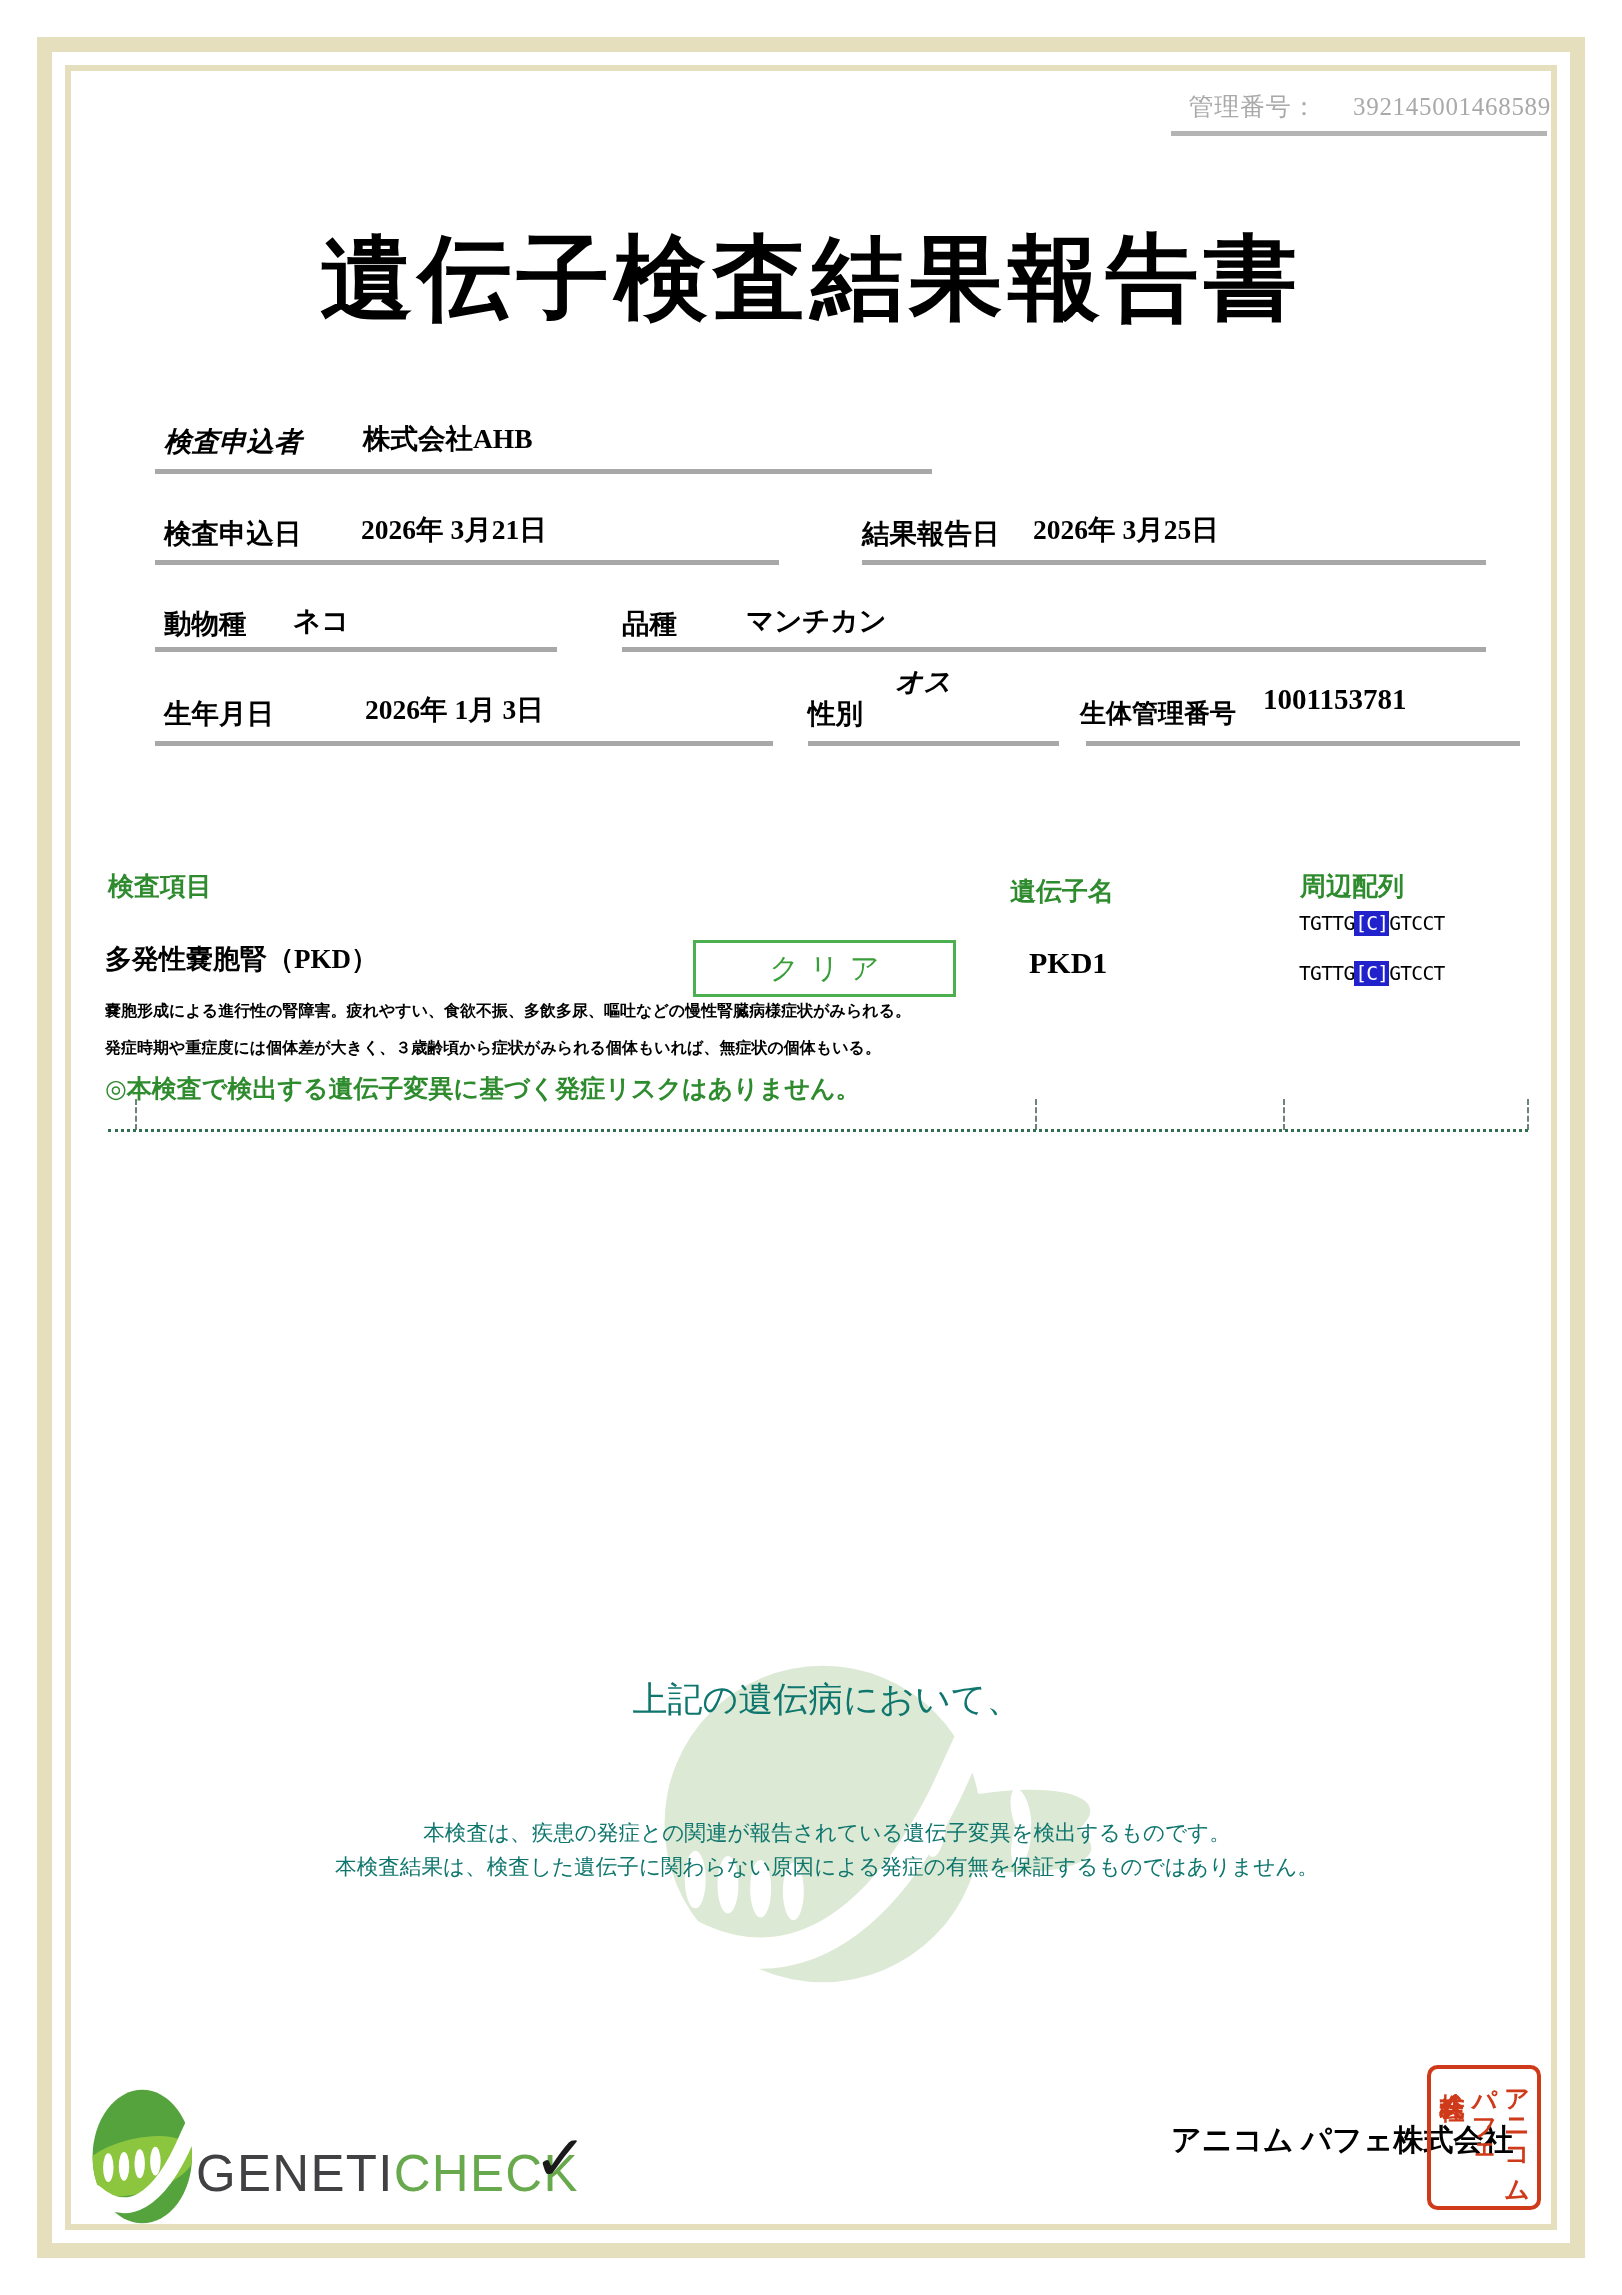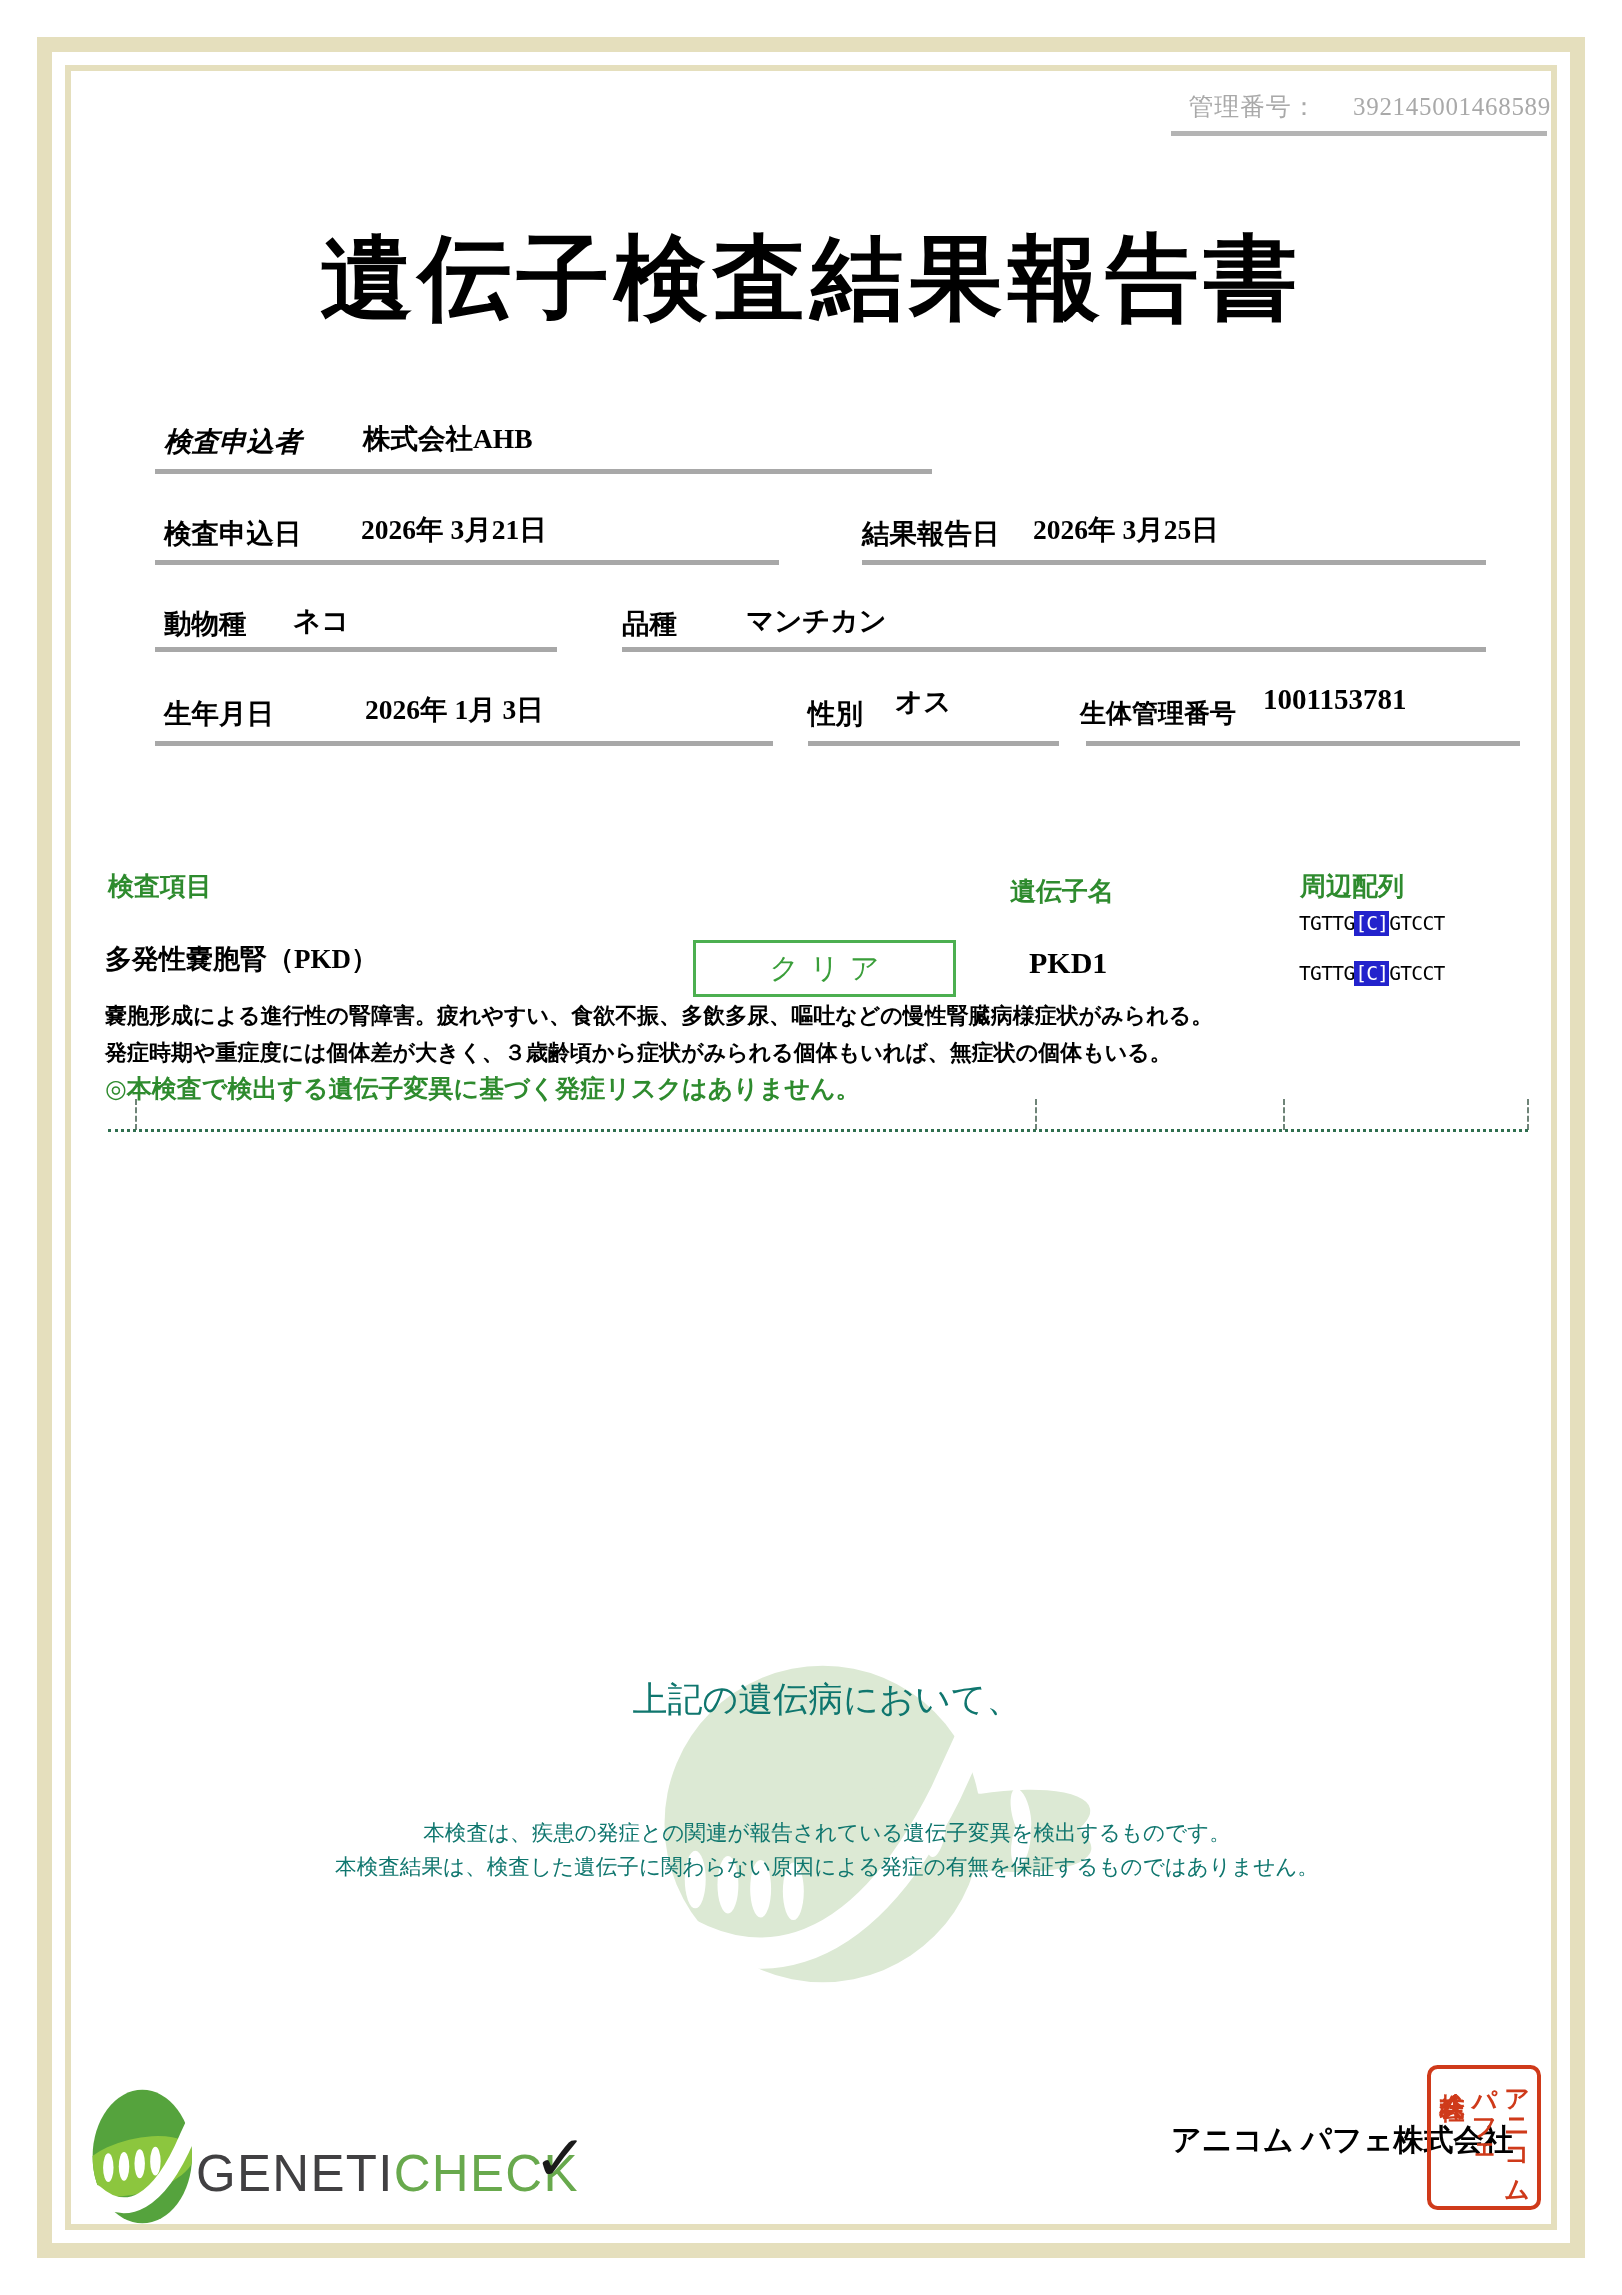--- a/index.html
+++ b/index.html
@@ -31,21 +31,21 @@
   .val{position:absolute;font-size:27.5px;font-weight:700;white-space:nowrap;}
   .sec-h{position:absolute;font-size:26px;font-weight:700;color:var(--accent-green);white-space:nowrap;}
   .disease{position:absolute;left:105px;top:941px;font-size:27px;font-weight:700;white-space:nowrap;}
   .result-box{position:absolute;left:693px;top:940px;width:257px;height:51px;
         border:3.3px solid var(--box-green);display:flex;align-items:center;justify-content:center;}
   .result-box span{color:#3a9e3a;font-size:29px;letter-spacing:10.5px;text-indent:10.5px;}
   .gene{position:absolute;left:1029px;top:946px;font-size:30px;font-weight:600;white-space:nowrap;}
   .seq{position:absolute;font-family:"DejaVu Sans Mono",monospace;font-size:19.6px;
         letter-spacing:-0.7px;white-space:nowrap;}
   .seq .variant{background:var(--variant-blue);color:#ffffff;padding:0.7px 0.7px;}
-  .desc{position:absolute;left:105px;font-size:22px;font-weight:700;white-space:nowrap;}
+  .desc{position:absolute;left:105px;font-size:16px;font-weight:700;white-space:nowrap;}
   .risk{position:absolute;left:105px;top:1072px;font-size:25px;font-weight:700;
         color:var(--accent-green);white-space:nowrap;}
   .dotline{position:absolute;left:108px;top:1129px;width:1420px;height:0;
         border-top:3.3px dotted #2f6f4f;}
   .vtick{position:absolute;top:1099px;height:31px;width:0;border-left:2px dashed #6f8478;}
   .center-line{position:absolute;left:16px;width:100%;text-align:center;
         font-family:"Liberation Sans","DejaVu Sans",sans-serif;white-space:nowrap;color:#0f766e;}
   .summary-big{font-size:35px;}
   .summary-small{font-size:21.6px;}
   .logo-text{position:absolute;left:196px;top:2144px;font-family:"Liberation Sans","DejaVu Sans",sans-serif;
@@ -117,21 +117,21 @@
   <span class="lbl" style="left:164px;top:606px;">動物種</span>
   <span class="val" style="left:293px;top:603px;">ネコ</span>
   <span class="lbl" style="left:622px;top:606px;">品種</span>
   <span class="val" style="left:746px;top:603px;">マンチカン</span>
   <div class="bar" style="left:155px;top:647px;width:402px;"></div>
   <div class="bar" style="left:622px;top:647px;width:864px;"></div>
 
   <span class="lbl" style="left:164px;top:696px;">生年月日</span>
   <span class="val" style="left:365px;top:692px;">2026年 1月 3日</span>
   <span class="lbl" style="left:808px;top:696px;">性別</span>
-  <span class="val" style="left:895px;top:684px;">オス</span>
+  <span class="val" style="left:895px;top:664px;font-style:italic;">オス</span>
   <span class="lbl" style="left:1080px;top:696px;font-size:26px;">生体管理番号</span>
   <span class="val" style="left:1263px;top:683px;font-size:29px;">1001153781</span>
   <div class="bar" style="left:155px;top:741px;width:618px;"></div>
   <div class="bar" style="left:808px;top:741px;width:251px;"></div>
   <div class="bar" style="left:1086px;top:741px;width:434px;"></div>
 
   <span class="sec-h" style="left:108px;top:869px;">検査項目</span>
   <span class="sec-h" style="left:1010px;top:874px;">遺伝子名</span>
   <span class="sec-h" style="left:1300px;top:869px;">周辺配列</span>
 

